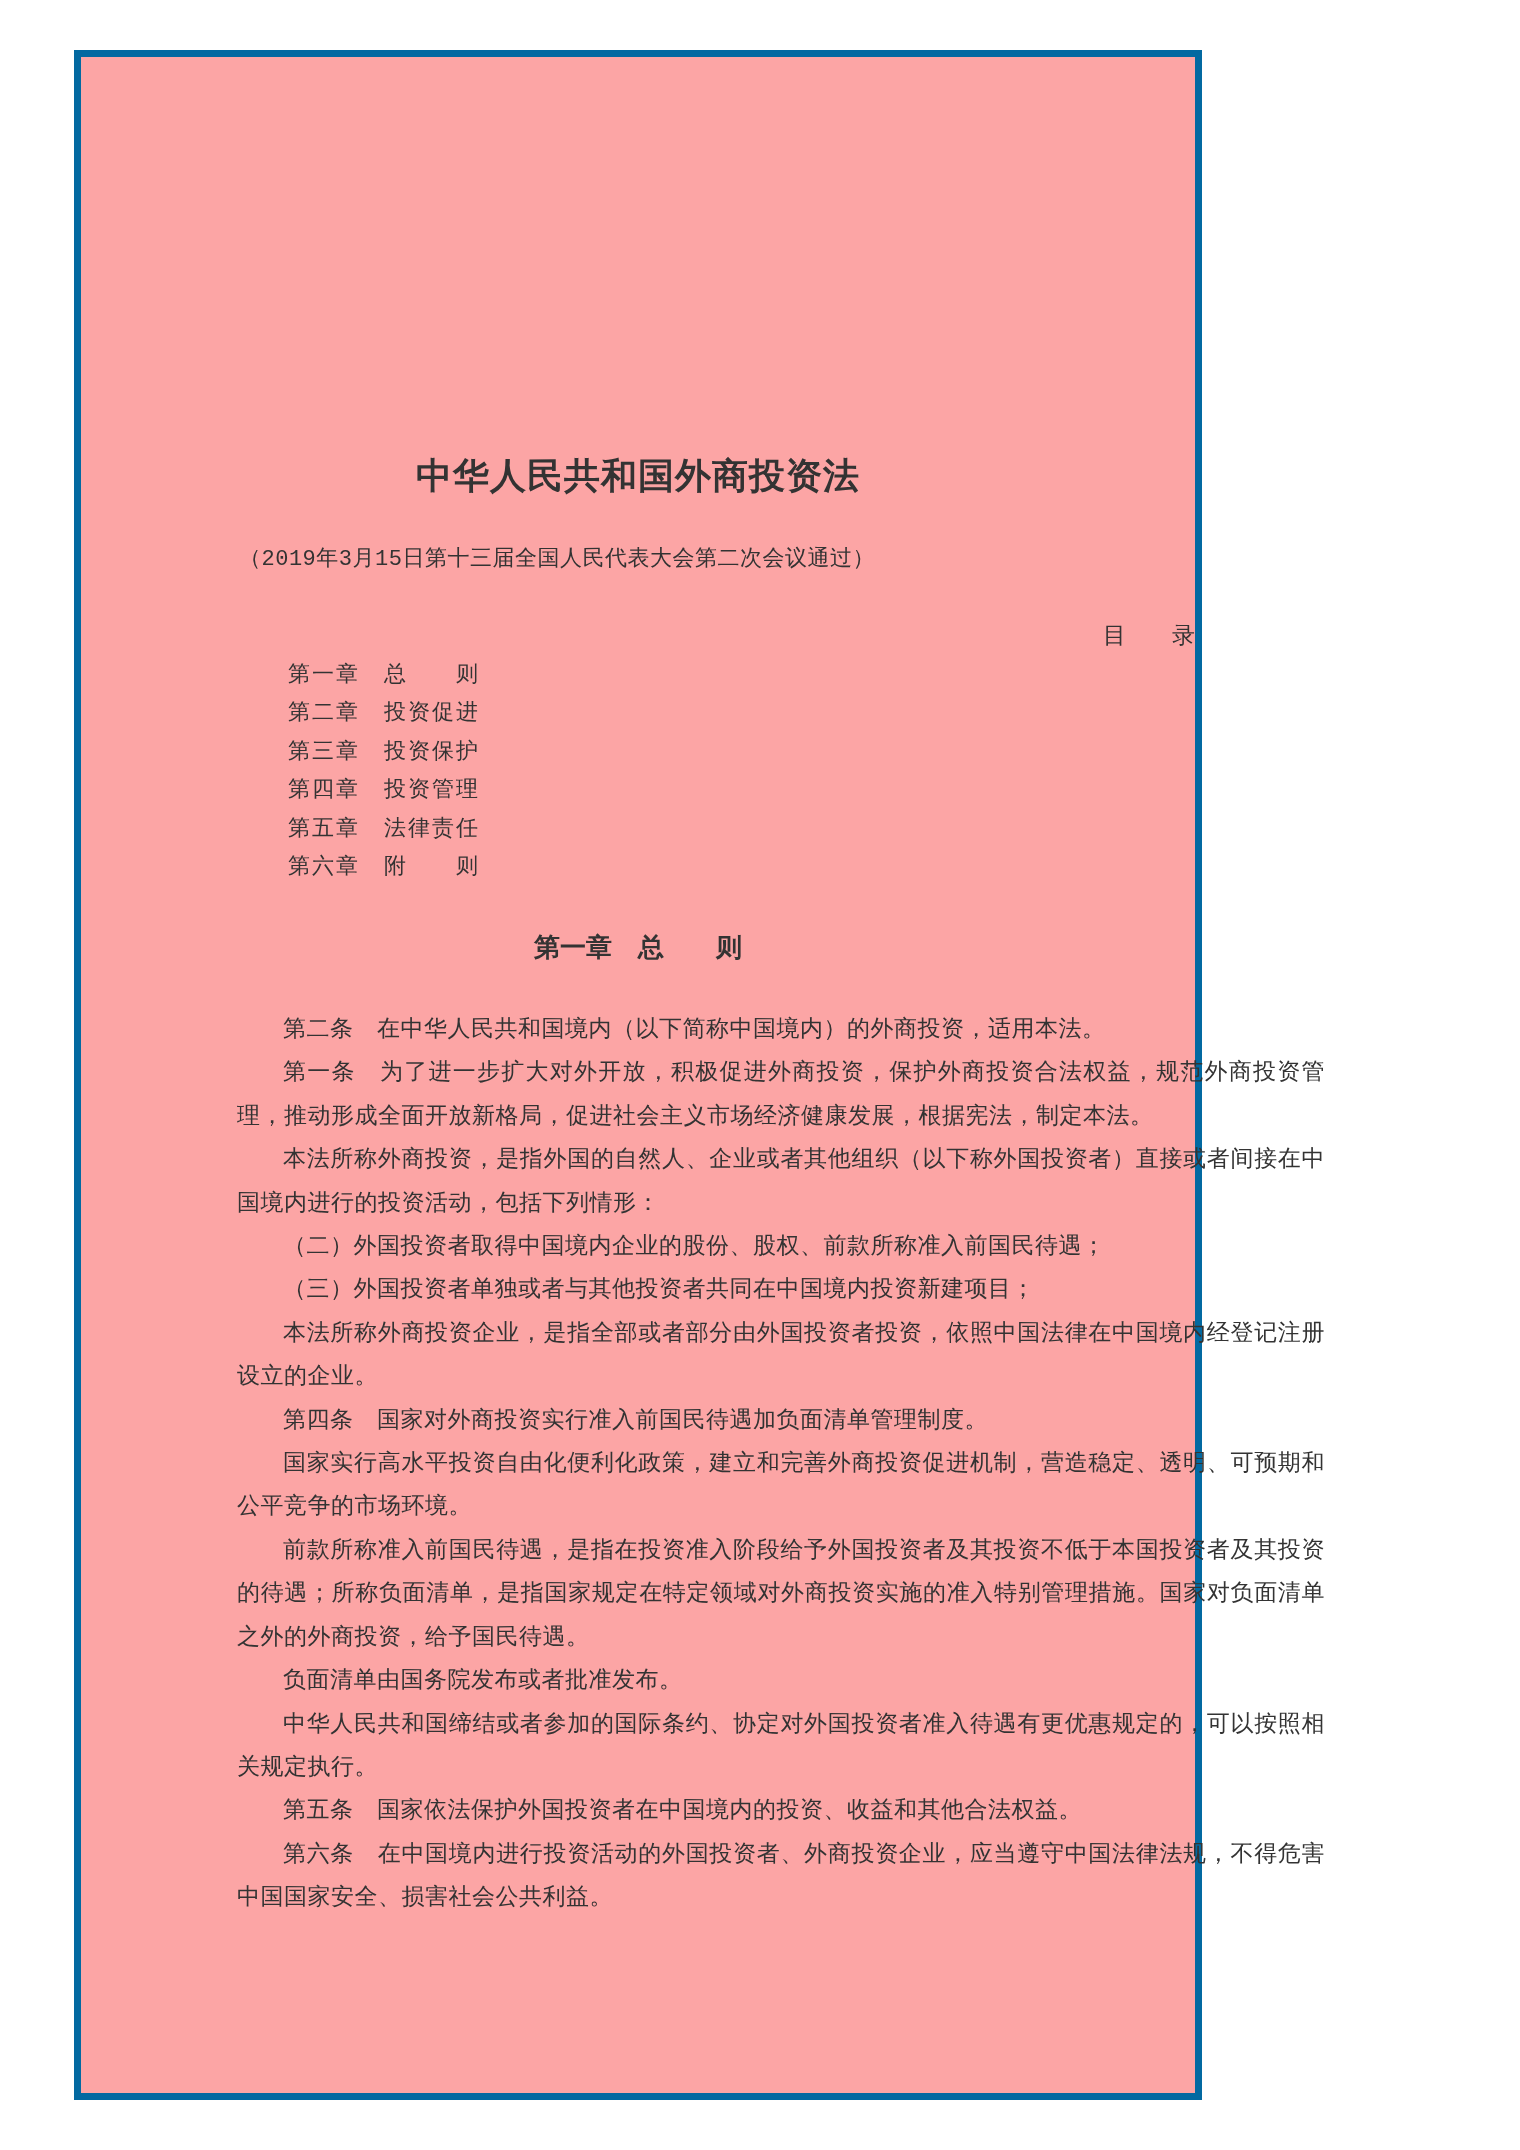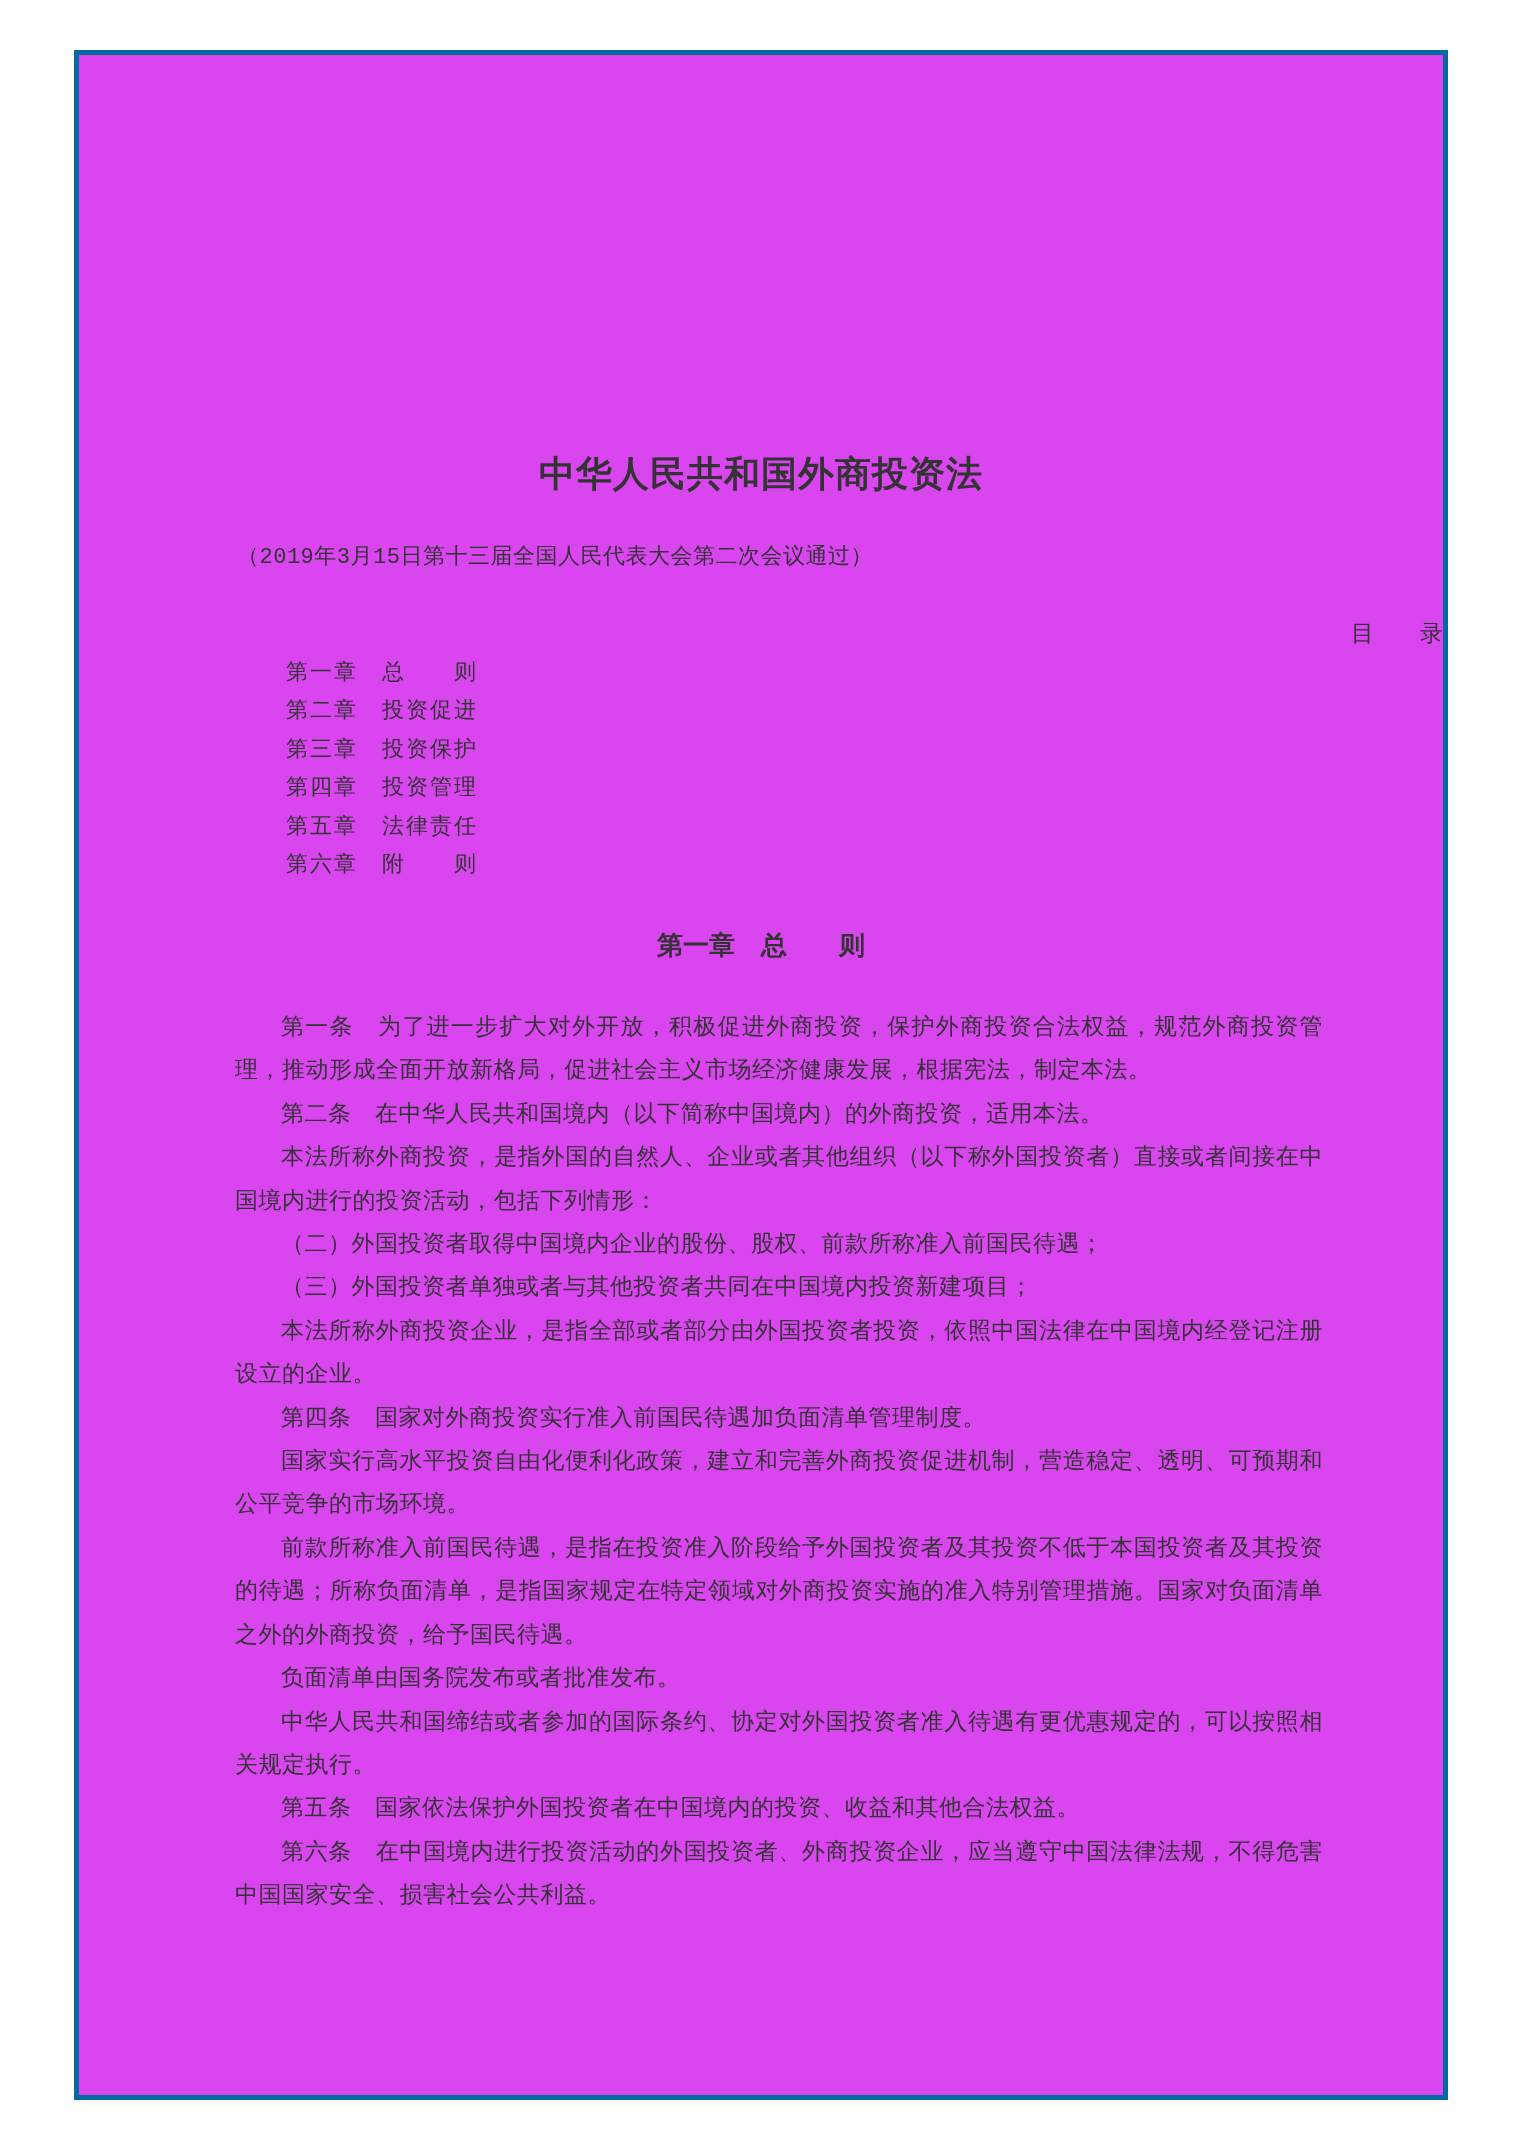--- a/index.html
+++ b/index.html
@@ -12,25 +12,25 @@
     width: 1520px;
     height: 2150px;
     overflow: hidden;
     font-family: "Liberation Serif", "DejaVu Serif", serif;
     color: #333333;
   }
   .page {
     position: absolute;
     left: 74px;
     top: 50px;
-    width: 1374px;
+    width: 1128px;
     height: 2050px;
     box-sizing: border-box;
-    border: 5px solid #0369a1;
-    background: #d946ef;
+    border: 7px solid #0369a1;
+    background: #fca5a5;
   }
   .title {
     position: absolute;
     top: 399px;
     left: 0;
     width: 100%;
     margin: 0;
     text-align: center;
     font-family: "Liberation Sans", "DejaVu Sans", sans-serif;
     font-weight: 700;
@@ -120,22 +120,22 @@
     <li>第二章　投资促进</li>
     <li>第三章　投资保护</li>
     <li>第四章　投资管理</li>
     <li>第五章　法律责任</li>
     <li>第六章　附　　则</li>
   </ul>
 
   <h2 class="chapter">第一章　总　　则</h2>
 
   <div class="body-text">
+    <p>第二条　在中华人民共和国境内（以下简称中国境内）的外商投资，适用本法。</p>
     <p>第一条　为了进一步扩大对外开放，积极促进外商投资，保护外商投资合法权益，规范外商投资管理，推动形成全面开放新格局，促进社会主义市场经济健康发展，根据宪法，制定本法。</p>
-    <p>第二条　在中华人民共和国境内（以下简称中国境内）的外商投资，适用本法。</p>
     <p>本法所称外商投资，是指外国的自然人、企业或者其他组织（以下称外国投资者）直接或者间接在中国境内进行的投资活动，包括下列情形：</p>
     <p>（二）外国投资者取得中国境内企业的股份、股权、前款所称准入前国民待遇；</p>
     <p>（三）外国投资者单独或者与其他投资者共同在中国境内投资新建项目；</p>
     <p>本法所称外商投资企业，是指全部或者部分由外国投资者投资，依照中国法律在中国境内经登记注册设立的企业。</p>
     <p>第四条　国家对外商投资实行准入前国民待遇加负面清单管理制度。</p>
     <p>国家实行高水平投资自由化便利化政策，建立和完善外商投资促进机制，营造稳定、透明、可预期和公平竞争的市场环境。</p>
     <p>前款所称准入前国民待遇，是指在投资准入阶段给予外国投资者及其投资不低于本国投资者及其投资的待遇；所称负面清单，是指国家规定在特定领域对外商投资实施的准入特别管理措施。国家对负面清单之外的外商投资，给予国民待遇。</p>
     <p>负面清单由国务院发布或者批准发布。</p>
     <p>中华人民共和国缔结或者参加的国际条约、协定对外国投资者准入待遇有更优惠规定的，可以按照相关规定执行。</p>
     <p>第五条　国家依法保护外国投资者在中国境内的投资、收益和其他合法权益。</p>

